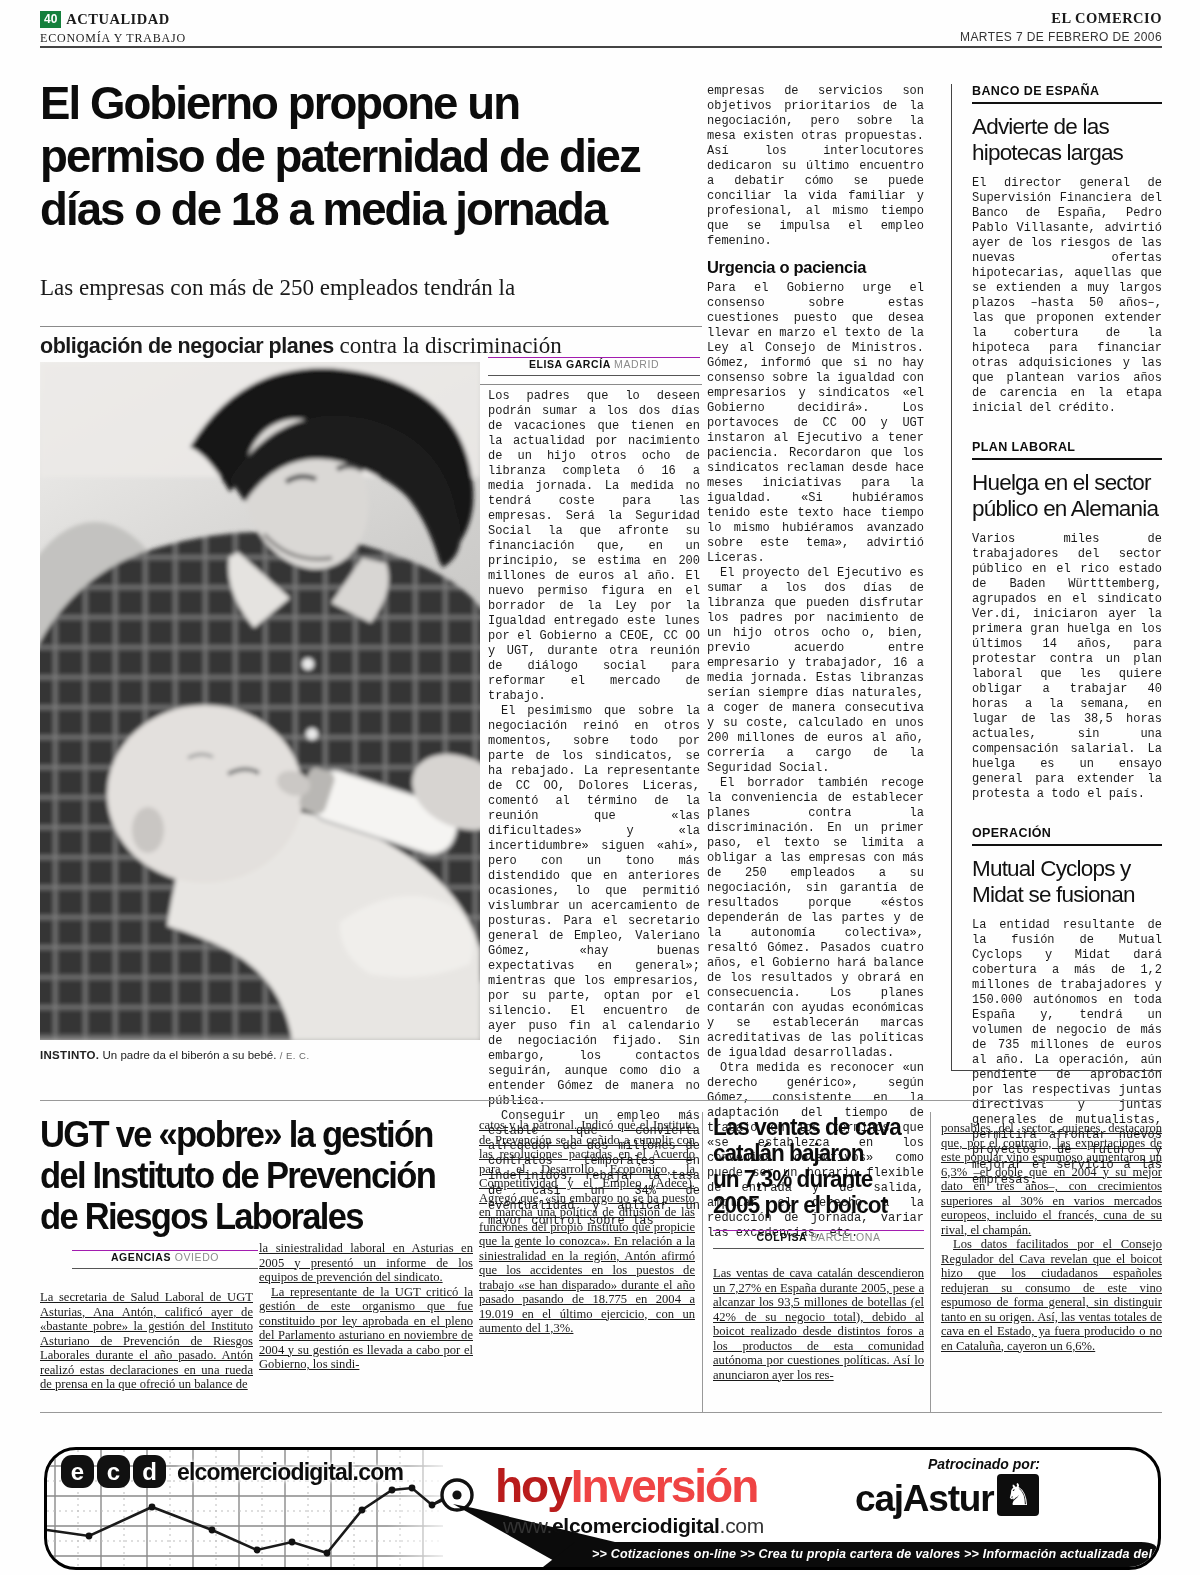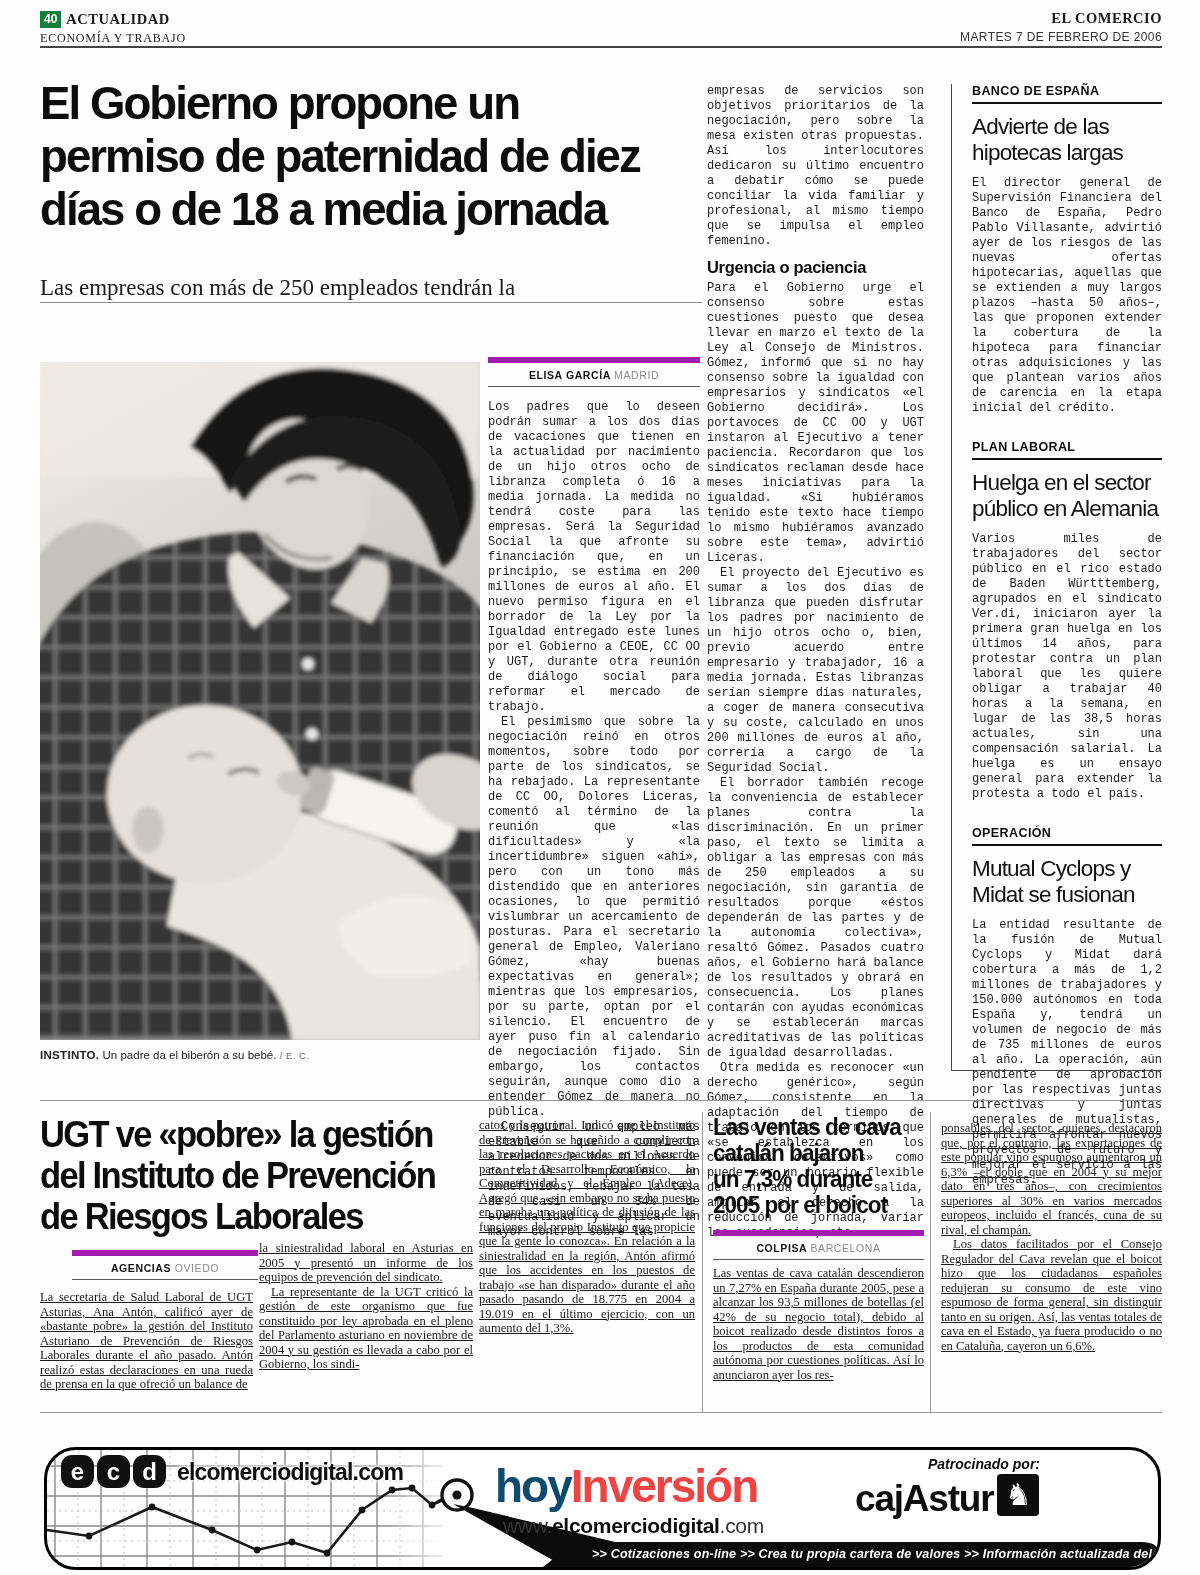--- a/index.html
+++ b/index.html
@@ -11,24 +11,24 @@
            padding:1px 4px;vertical-align:1px;margin-right:5px;}
   .hdr-sec{font:700 14.5px "Liberation Serif",serif;letter-spacing:.5px;}
   .hdr-sub{font:400 12px "Liberation Serif",serif;letter-spacing:.8px;margin-top:3px;color:#222;}
   .hdr-mast{font:700 14.5px "Liberation Serif",serif;letter-spacing:.5px;}
   .hdr-date{font:400 12px "Liberation Sans",sans-serif;letter-spacing:.4px;margin-top:3px;color:#333;}
   .rule{background:#444;}
   .rule-light{background:#999;}
   
   .headline{font:700 47px/53px "Liberation Sans",sans-serif;letter-spacing:-2px;color:#0c0c0c;
             transform:scaleX(.97);transform-origin:left top;}
-  .deck-line{font:400 23px/28px "Liberation Serif",serif;color:#1a1a1a;padding-bottom:0;
+  .deck-line{font:400 23px/28px "Liberation Serif",serif;color:#1a1a1a;padding-bottom:24px;
              border-bottom:1px solid #8a8a8a;margin-bottom:5px;}
   .deck-bold{font:700 21.5px "Liberation Sans",sans-serif;letter-spacing:-.5px;}
-  .byline{border-top:6px solid #a21caf;border-bottom:1px solid #555;text-align:center;padding:6px 0 5px;
+  .byline{border-top:1px solid #a21caf;border-bottom:1px solid #555;text-align:center;padding:0 0 5px;
           font:700 10.5px "Liberation Sans",sans-serif;letter-spacing:.6px;color:#111;}
   .byline .place{font-weight:400;color:#8a8a8a;}
   .bt{font-size:12px;line-height:15px;text-align:justify;margin:0;text-indent:13px;font-family:Liberation Mono, monospace;}
   .bt.first{text-indent:0;}
   .bt-sm{font-size:12.6px;line-height:14.5px;text-align:justify;margin:0;text-indent:12px;text-decoration:underline;}
   .bt-sm.first{text-indent:0;}
   .crosshead{font:700 16.5px/18px "Liberation Sans",sans-serif;letter-spacing:-.3px;margin:9px 0 5px;color:#0d0d0d;}
   
   .brief{margin-bottom:24px;}
   .brief-kicker{font:700 12.5px "Liberation Sans",sans-serif;letter-spacing:.4px;color:#0d0d0d;
@@ -43,21 +43,21 @@
   .caption b{font-weight:700;letter-spacing:.3px;}
   .caption .credit{font-size:9.5px;color:#666;letter-spacing:.5px;}
   
   .banner{box-sizing:border-box;width:1117px;height:123px;border:3px solid #000;border-radius:32px;
           background:#fff;overflow:hidden;}
   .logo-badge{display:inline-block;width:33px;height:33px;border-radius:11px;background:#111;color:#fff;
               font:700 24px/33px "Liberation Sans",sans-serif;text-align:center;margin-right:3px;}
   .sitename{font:700 23px/33px "Liberation Sans",sans-serif;letter-spacing:-.8px;color:#0d0d0d;margin-left:8px;
             text-shadow:0 0 4px #fff,0 0 4px #fff,0 0 6px #fff;}
   .brand{font:700 46px/48px "Liberation Sans",sans-serif;letter-spacing:-2px;}
-  .brand .gray{color:#0c4a6e;}
+  .brand .gray{color:#b91c1c;}
   .brand .black{color:#ef4444;}
   .url{font:400 21px/24px "Liberation Sans",sans-serif;color:#333;letter-spacing:-.3px;}
   .url b{color:#0d0d0d;}
   .sponsor-label{font:italic 700 14px "Liberation Sans",sans-serif;color:#0d0d0d;}
   .sponsor{font:700 37px/40px "Liberation Sans",sans-serif;letter-spacing:-1.2px;color:#0d0d0d;}
   .horse{display:inline-block;width:42px;height:42px;background:#0d0d0d;border-radius:4px;color:#fff;
          font-size:30px;line-height:42px;text-align:center;vertical-align:6px;margin-left:4px;}
   .ticker{font:italic 700 12.5px/24px "Liberation Sans",sans-serif;color:#fff;letter-spacing:.2px;white-space:nowrap;}
 </style>
 </head>
@@ -77,20 +77,21 @@
   </div>
   <div class="abs rule" style="left:40px;top:46px;width:1122px;height:2px;"></div>
 
   <div class="abs headline" style="left:40px;top:76px;width:680px;">
     <div>El Gobierno propone un</div>
     <div>permiso de paternidad de diez</div>
     <div>días o de 18 a media jornada</div>
   </div>
   <div class="abs" style="left:40px;top:274px;width:662px;">
     <div class="deck-line">Las empresas con más de 250 empleados tendrán la</div>
+    <div class="deck-line"><span class="deck-bold">obligación de negociar planes</span><span> contra la discriminación</span></div>
   </div>
 
   <div class="abs" style="left:40px;top:362px;width:440px;height:678px;">
     <svg viewBox="0 0 440 678" width="440" height="678">
       <defs>
         <pattern id="plaid" width="30" height="30" patternUnits="userSpaceOnUse">
           <rect width="30" height="30" fill="#353535"></rect>
           <rect y="12" width="30" height="7" fill="#4b4b4b"></rect>
           <rect x="12" width="7" height="30" fill="#4b4b4b"></rect>
           <rect y="14.5" width="30" height="1.6" fill="#8f8f8f"></rect>

